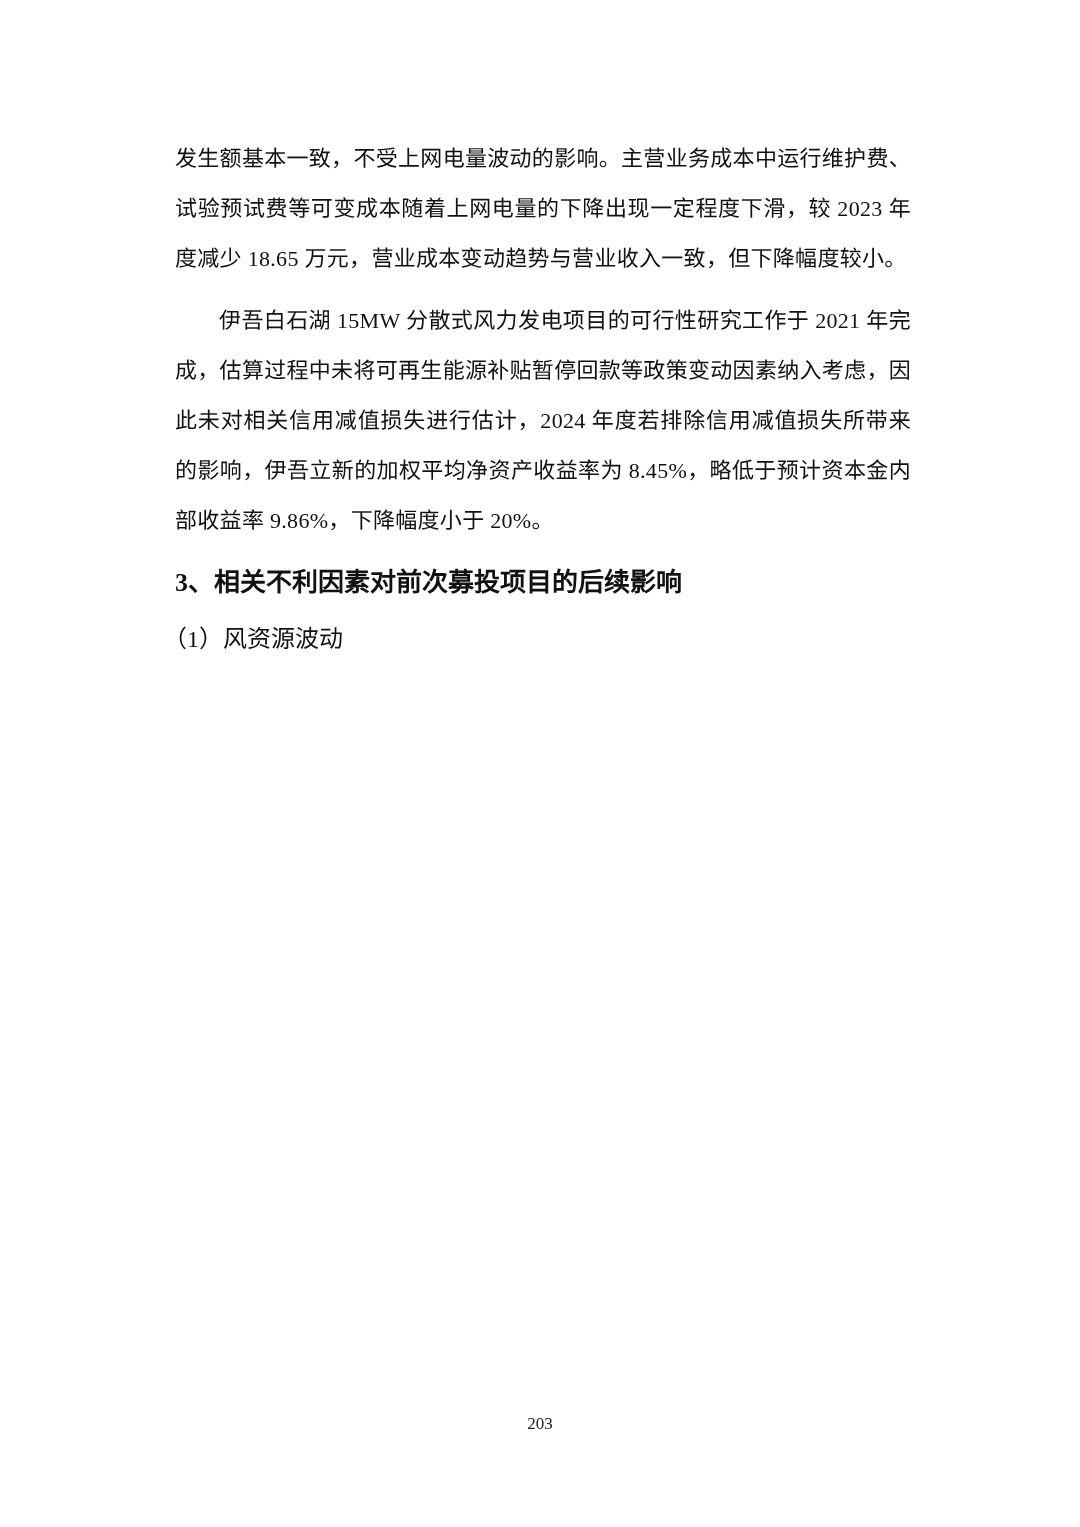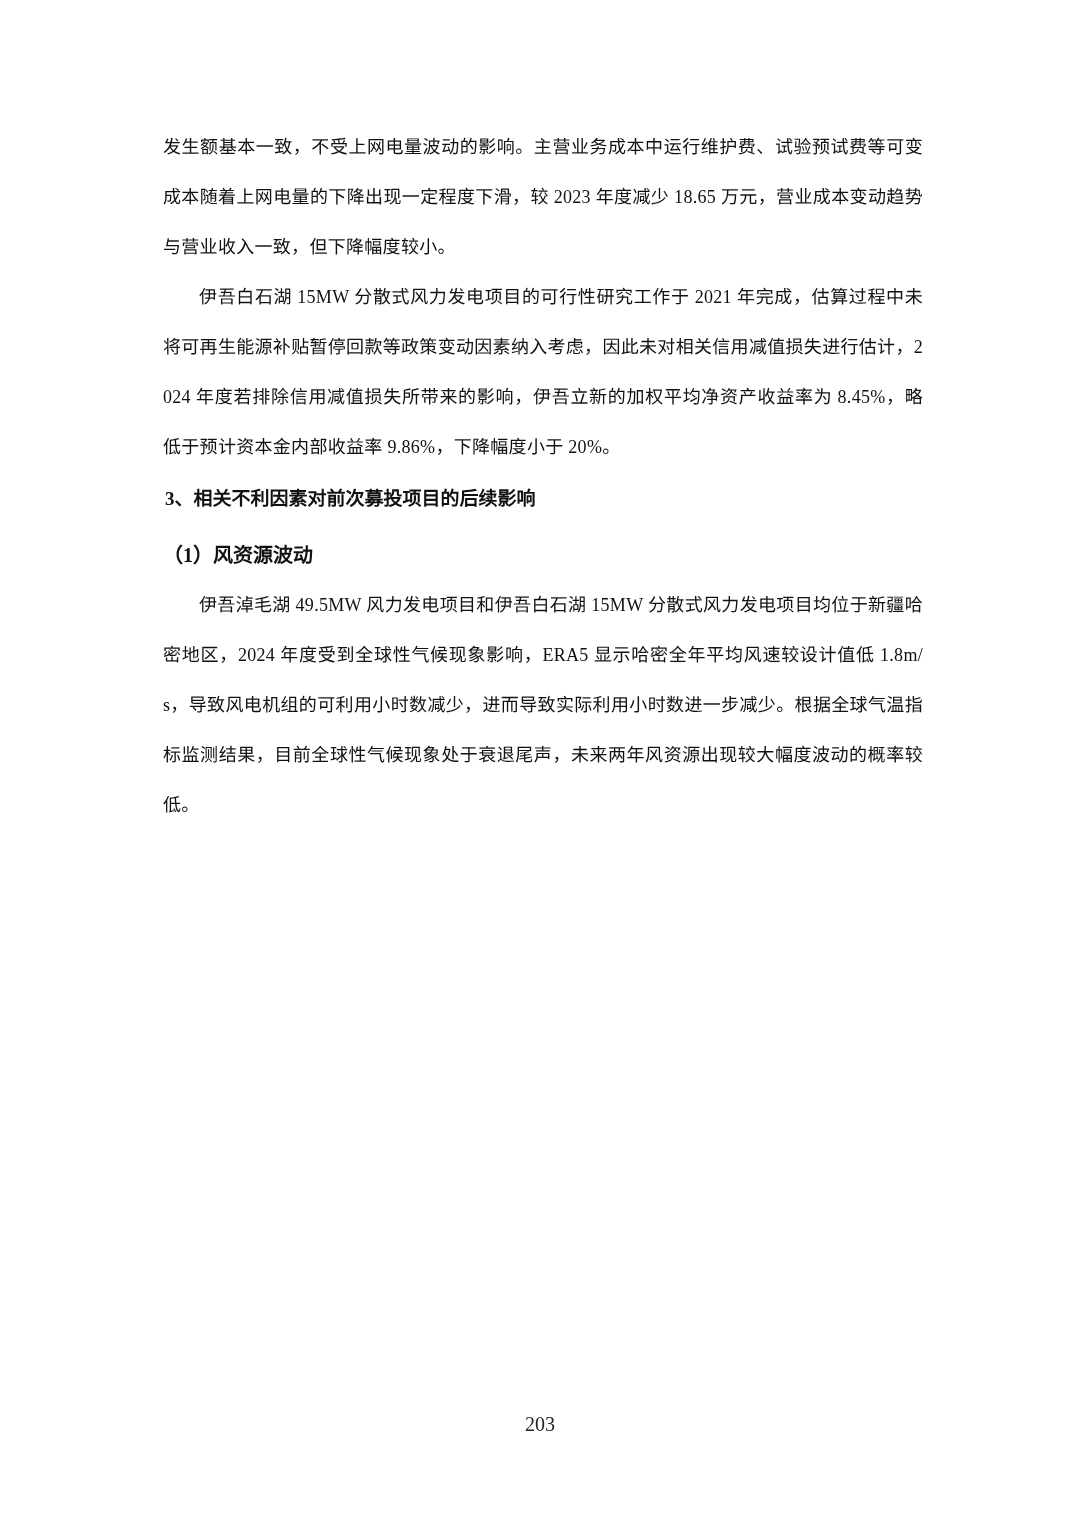--- a/index.html
+++ b/index.html
@@ -16,51 +16,51 @@
     font-family: "Liberation Serif", "DejaVu Serif", serif;
     overflow: hidden;
   }
   .content {
     position: absolute;
     left: 163px;
     top: 122px;
     width: 760px;
   }
   .para {
-    margin: 0;
-    font-size: 18px;
+    margin: 12px;
+    font-size: 22px;
     line-height: 50px;
     text-align: justify;
     letter-spacing: 0.3px;
     word-break: break-all;
   }
   .para.indent {
     text-indent: 2em;
   }
   .heading {
-    margin: 2px 0 0 2px;
-    font-size: 19px;
+    margin: 2px 0 0 12px;
+    font-size: 26px;
     line-height: 50px;
     font-weight: bold;
     text-align: left;
   }
   .subheading {
     margin: 6px 0 0 0;
-    font-size: 20px;
+    font-size: 24px;
     line-height: 50px;
-    font-weight: bold;
+    font-weight: normal;
     text-align: left;
   }
   .footer {
     position: absolute;
     left: 0;
     top: 1412px;
     width: 100%;
     text-align: center;
-    font-size: 20px;
+    font-size: 17px;
     line-height: 24px;
     color: #222222;
   }
 </style>
 </head>
 <body>
 
 <div class="page">
   <div class="content">
 
@@ -68,18 +68,17 @@
 
 
 
     <p class="para indent">伊吾白石湖 15MW 分散式风力发电项目的可行性研究工作于 2021 年完成，估算过程中未将可再生能源补贴暂停回款等政策变动因素纳入考虑，因此未对相关信用减值损失进行估计，2024 年度若排除信用减值损失所带来的影响，伊吾立新的加权平均净资产收益率为 8.45%，略低于预计资本金内部收益率 9.86%，下降幅度小于 20%。</p>
 
     <h2 class="heading">3、相关不利因素对前次募投项目的后续影响</h2>
 
 
     <h3 class="subheading">（1）风资源波动</h3>
 
-    <p class="para indent">伊吾淖毛湖 49.5MW 风力发电项目和伊吾白石湖 15MW 分散式风力发电项目均位于新疆哈密地区，2024 年度受到全球性气候现象影响，ERA5 显示哈密全年平均风速较设计值低 1.8m/s，导致风电机组的可利用小时数减少，进而导致实际利用小时数进一步减少。根据全球气温指标监测结果，目前全球性气候现象处于衰退尾声，未来两年风资源出现较大幅度波动的概率较低。</p>
 
   </div>
 
   <div class="footer">203</div>
 </div>
 
 </body></html>

